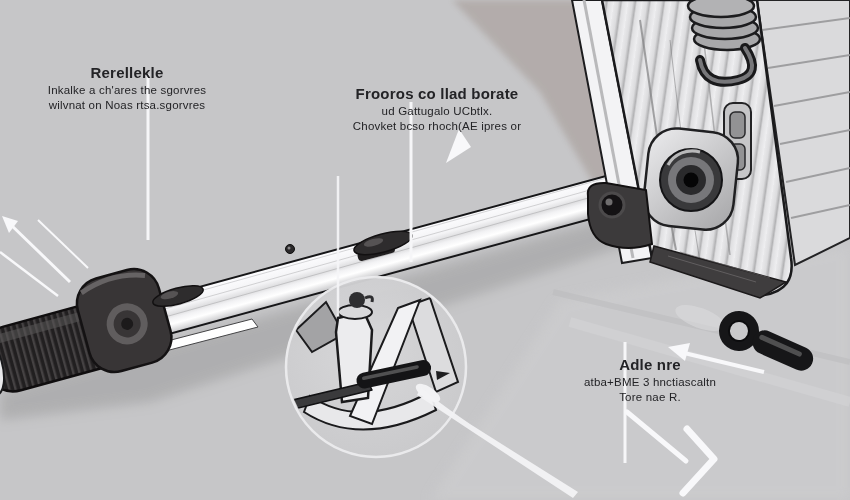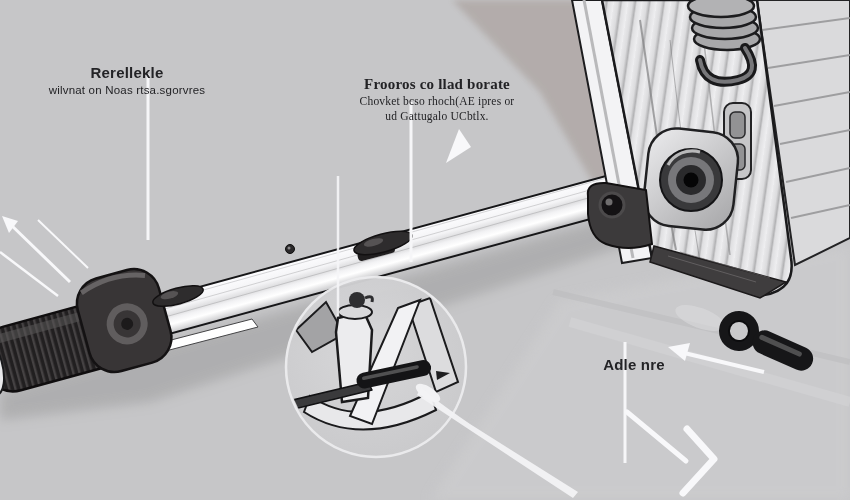--- a/index.html
+++ b/index.html
@@ -9,22 +9,22 @@
     font-family:"Liberation Sans", sans-serif;
   }
   #stage svg{position:absolute;inset:0;}
   .callout{
     position:absolute;z-index:5;text-align:center;
     color:#232326;letter-spacing:.2px;
   }
   .callout .co-title{font-weight:bold;font-size:15px;line-height:18px;margin-bottom:1px;}
   .callout .co-line{font-size:11.5px;line-height:14.5px;}
   #callout-1{top:64px;left:18px;width:218px;}
-  #callout-2{top:75px;left:326px;width:222px;font-family:Liberation Serif, serif;}
-  #callout-3{top:356px;left:524px;width:220px;text-align:center;}
+  #callout-2{top:85px;left:326px;width:222px;}
+  #callout-3{top:356px;left:540px;width:220px;text-align:center;}
 </style>
 </head>
 <body>
 
 <div id="stage">
 
 <svg width="850" height="500" viewBox="0 0 850 500">
   <defs>
     <filter id="blur6" x="-30%" y="-30%" width="160%" height="160%">
           <feGaussianBlur stdDeviation="6"></feGaussianBlur>
@@ -218,26 +218,29 @@
 
     <g>
       <line x1="627" y1="412" x2="686" y2="461" stroke="#f8f8fa" stroke-width="5" stroke-linecap="round"></line>
       <polyline points="687,429 714,459 683,493" stroke="#f8f8fa" stroke-width="7" fill="none" stroke-linejoin="round" stroke-linecap="round"></polyline>
     </g>
   </g>
 </svg>
 
   <div class="callout" id="callout-1">
     <div class="co-title">Rerellekle</div>
+    <div class="co-line">Inkalke a ch'ares the sgorvres</div>
     <div class="co-line">wilvnat on Noas rtsa.sgorvres</div>
   </div>
 
   <div class="callout" id="callout-2">
     <div class="co-title">Frooros co llad borate</div>
+    <div class="co-line">ud Gattugalo UCbtlx.</div>
     <div class="co-line">Chovket bcso rhoch(AE ipres or</div>
-    <div class="co-line">ud Gattugalo UCbtlx.</div>
   </div>
 
   <div class="callout" id="callout-3">
     <div class="co-title">Adle nre</div>
+    <div class="co-line">atba+BME 3 hnctiascaltn</div>
+    <div class="co-line">Tore nae R.</div>
   </div>
 
 </div>
 
 </body></html>

